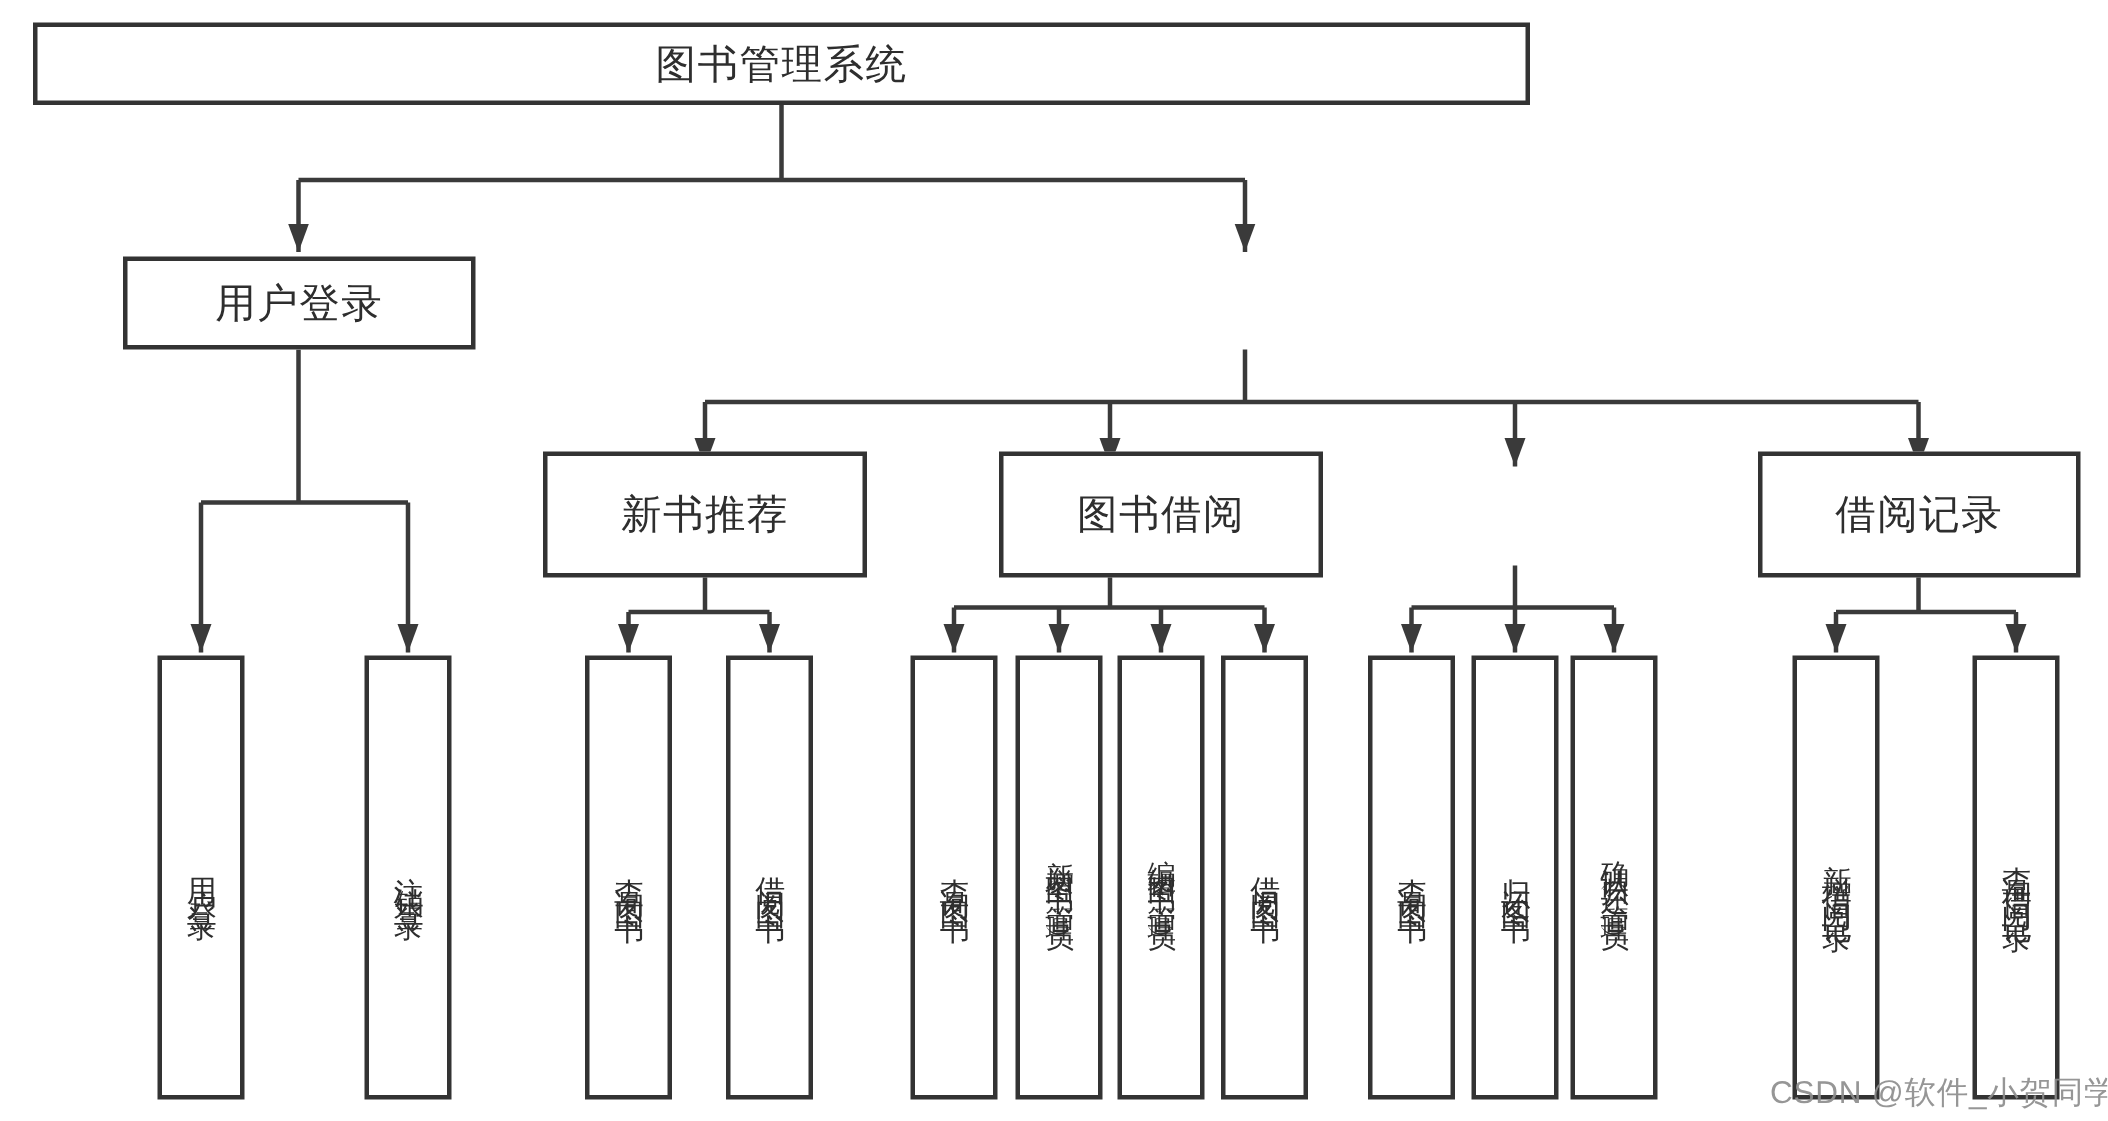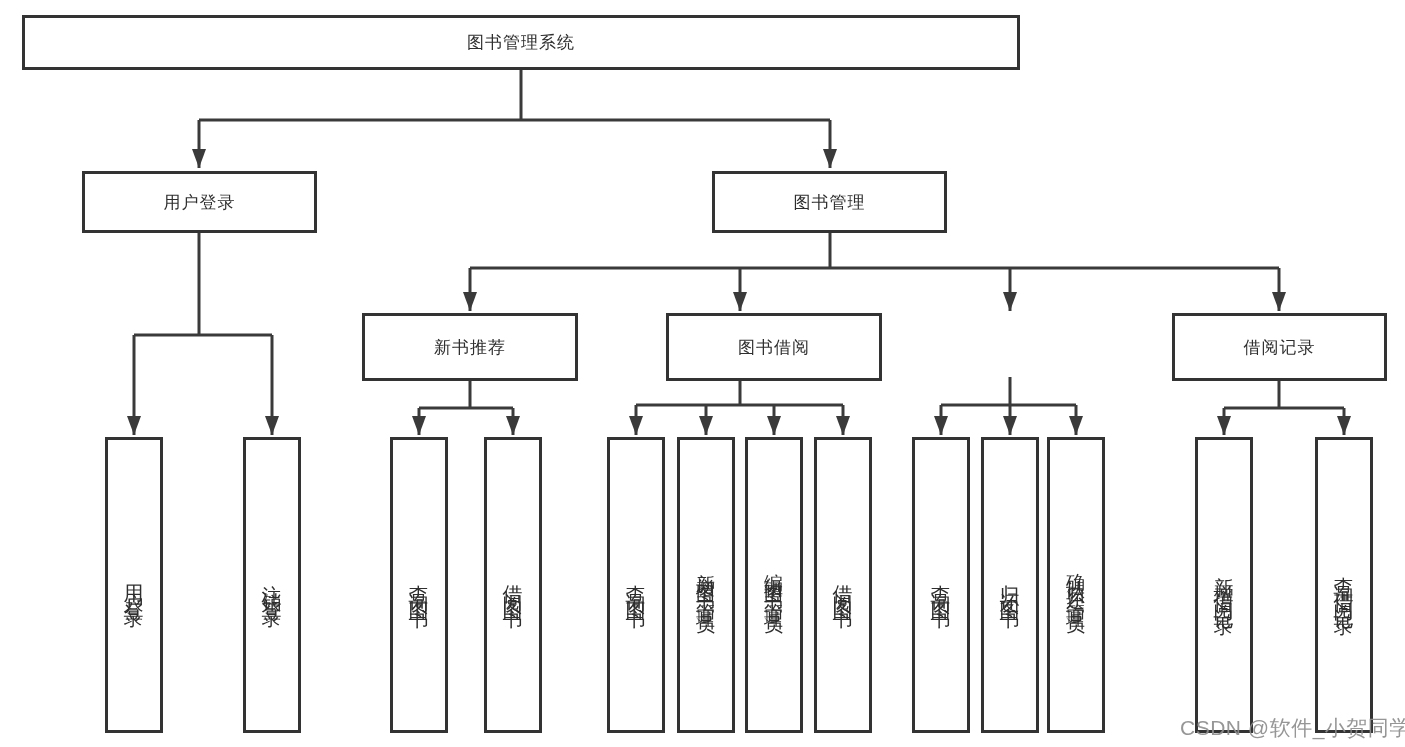--- a/index.html
+++ b/index.html
@@ -7,24 +7,24 @@
     position:relative; width:1405px; height:747px; background:#ffffff;
     font-family:"Liberation Sans", sans-serif; overflow:hidden;
   }
   .connector-layer { position:absolute; left:0; top:0; z-index:1; }
   .box {
     position:absolute; box-sizing:border-box;
     border:3px solid #333333; background:#ffffff;
     display:flex; align-items:center; justify-content:center;
     color:#2e2e2e; z-index:2;
   }
-  .h-box { font-size:17px; letter-spacing:1px; }
+  .h-box { font-size:27px; letter-spacing:1px; }
   .root-box { left:22px; top:15px; width:998px; height:55px; }
   .lvl2-box { height:62px; width:235px; }
-  .lvl3-box { height:68px; width:216px; top:313px; }
+  .lvl3-box { height:84px; width:216px; top:301px; }
   .v-box { top:437px; width:58px; height:296px; }
   .v-box .v-text {
     writing-mode:vertical-lr; text-orientation:mixed;
     font-size:20px; line-height:1; letter-spacing:8px;
   }
   .v-box .v-text.long { letter-spacing:6px; font-size:19px; }
   .watermark {
     position:absolute; left:1180px; top:714px; z-index:6;
     font-size:21px; color:rgba(141,141,141,0.92); letter-spacing:0.5px;
     white-space:nowrap;
@@ -70,23 +70,20 @@
     <path d="M1224,408 V435" fill="none" stroke="#3a3a3a" stroke-width="3" marker-end="url(#arr)"></path>
     <path d="M1344,408 V435" fill="none" stroke="#3a3a3a" stroke-width="3" marker-end="url(#arr)"></path>
   </svg>
 
   <div class="box h-box root-box">
     <span>图书管理系统</span>
   </div>
 
   <div class="box h-box lvl2-box" style="left:82px; top:171px;">
     <span>用户登录</span>
-  </div>
-  <div class="box h-box lvl2-box" style="left:712px; top:171px;">
-    <span>图书管理</span>
   </div>
 
   <div class="box h-box lvl3-box" style="left:362px;">
     <span>新书推荐</span>
   </div>
   <div class="box h-box lvl3-box" style="left:632px;margin-left:34px;">
     <span>图书借阅</span>
   </div>
   <div class="box h-box lvl3-box" style="left:1172px; width:215px;">
     <span>借阅记录</span>

